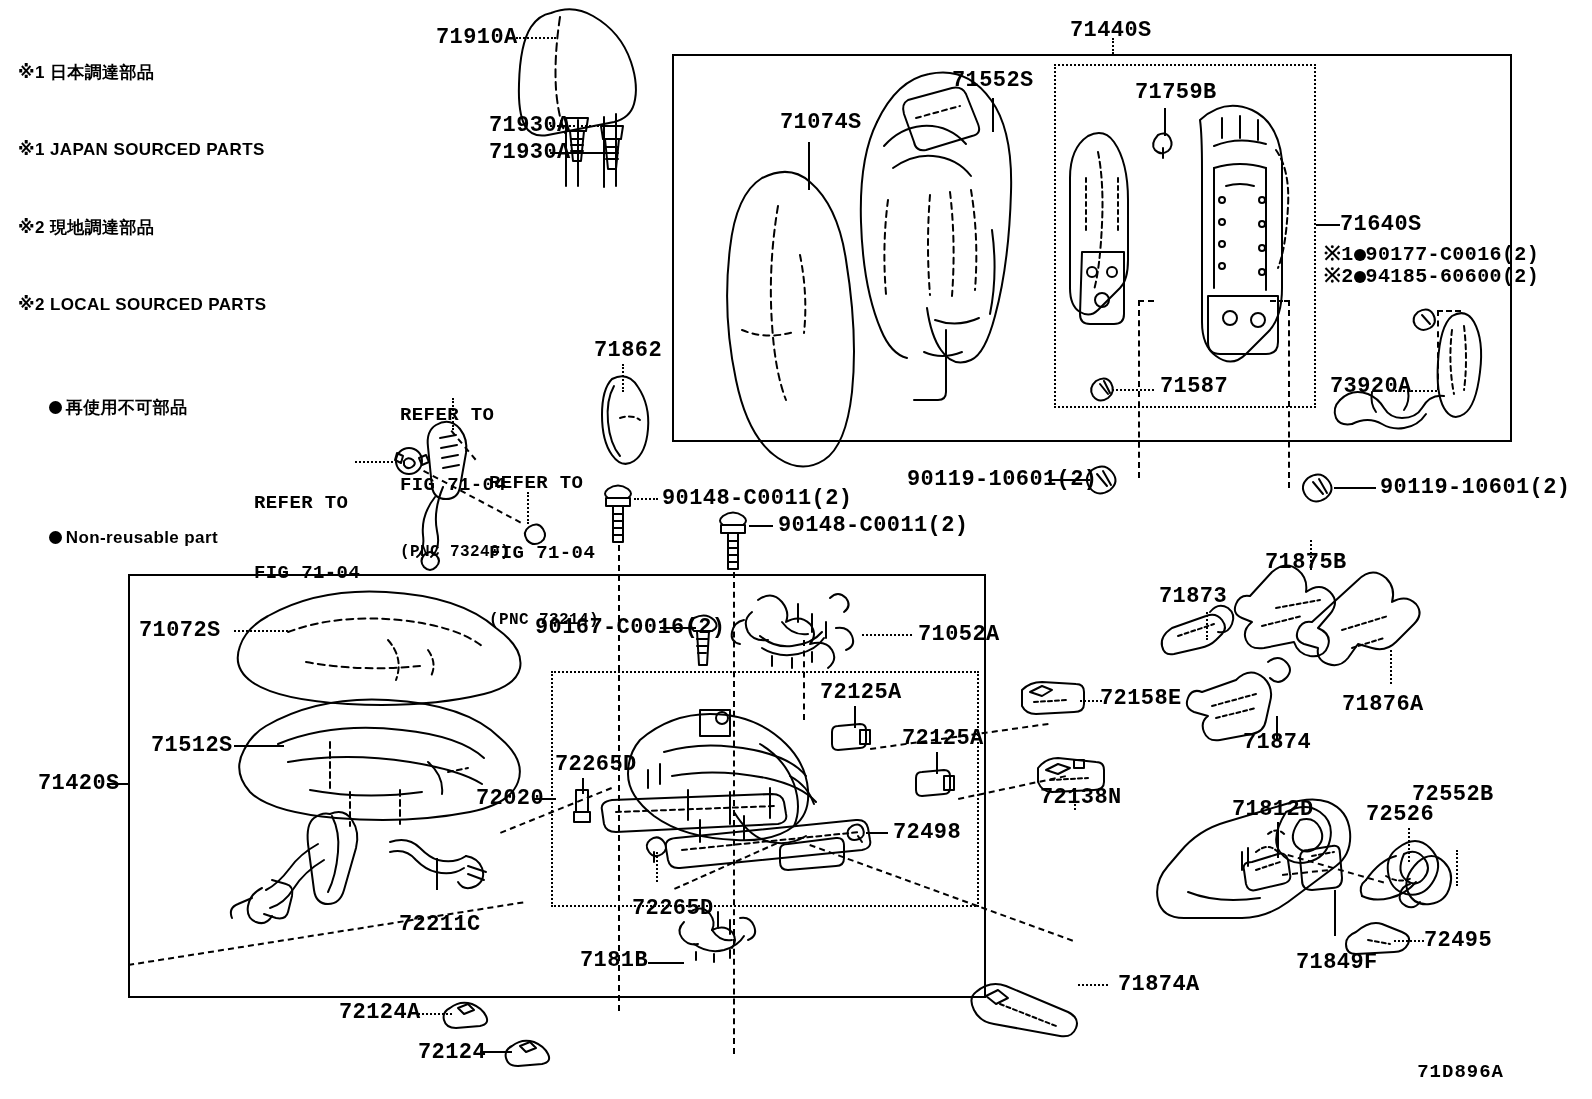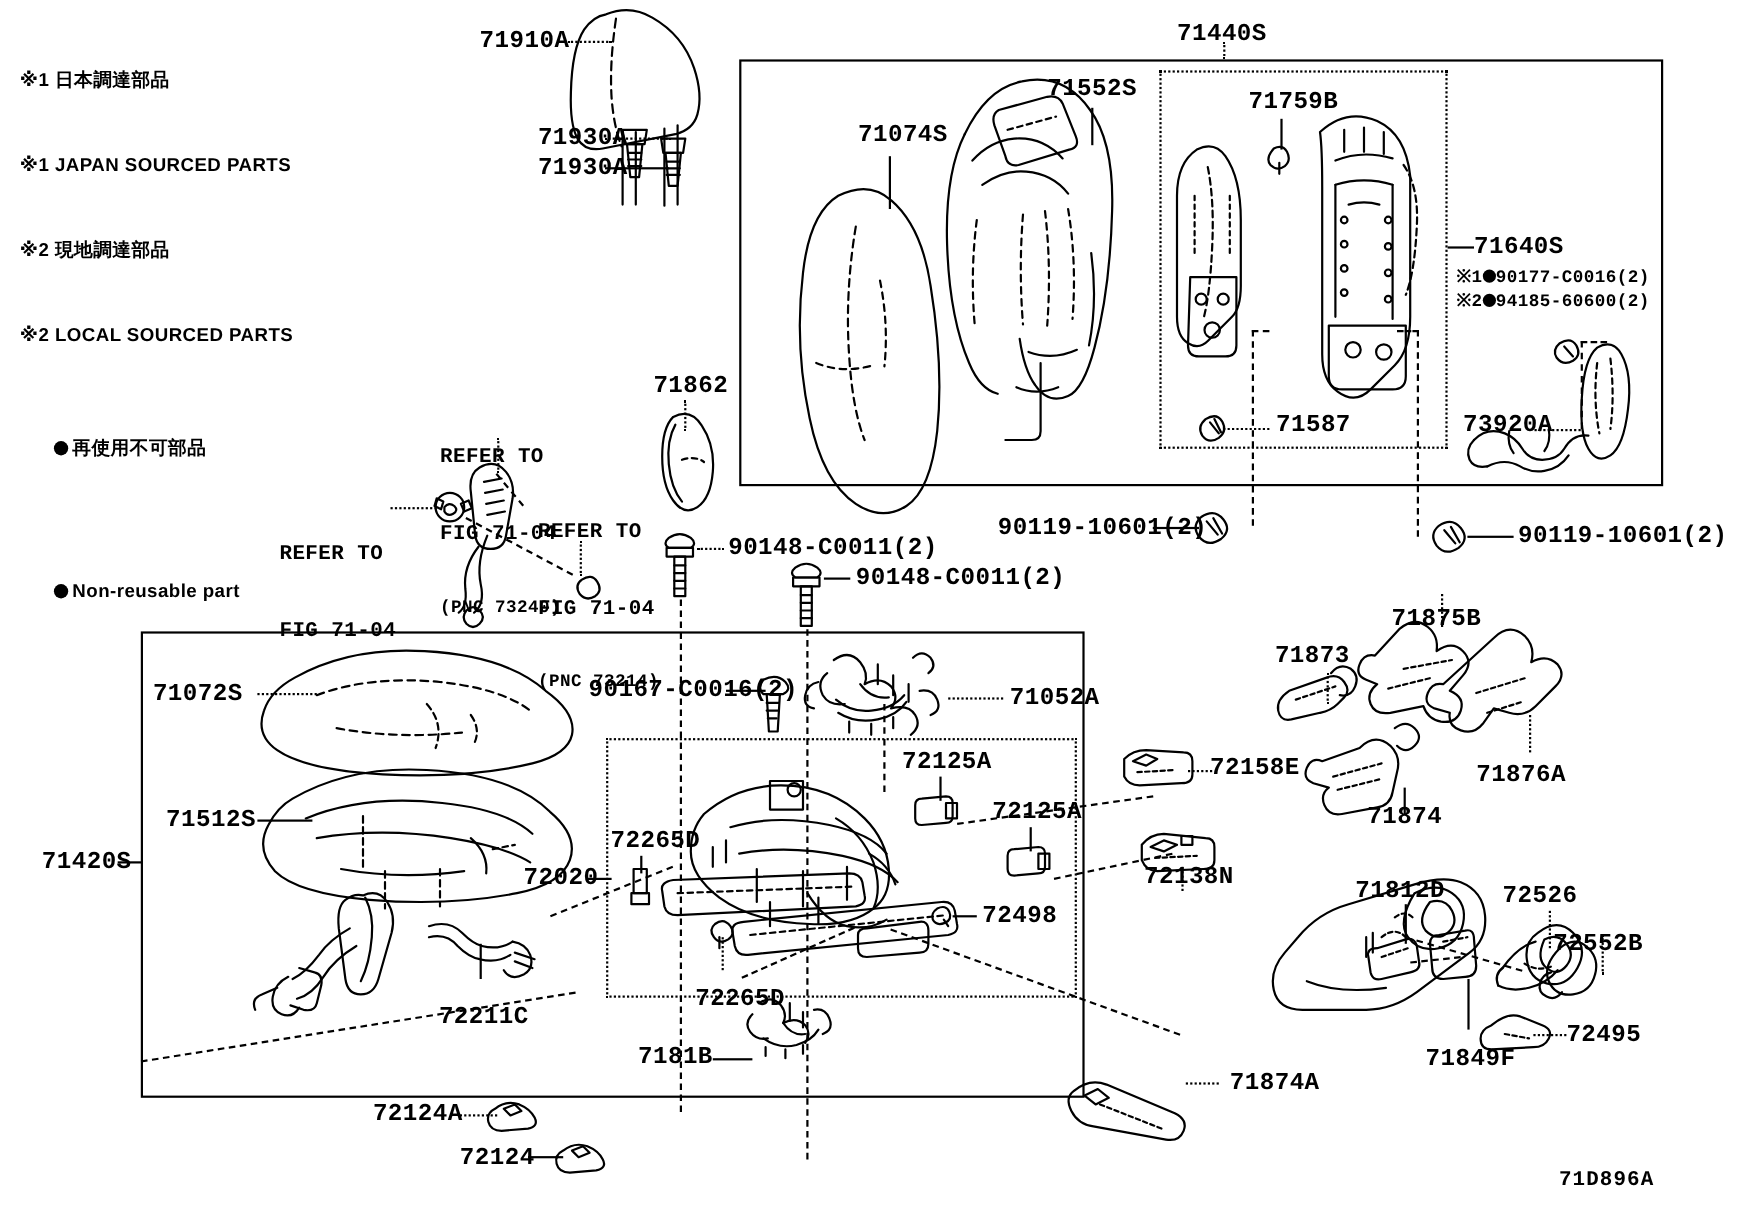--- a/index.html
+++ b/index.html
@@ -6,21 +6,21 @@
   html,body{margin:0;padding:0;background:#ffffff;}
   body{width:1592px;height:1099px;overflow:hidden;
        font-family:"Liberation Serif","DejaVu Serif",serif;color:#000;}
   #stage{position:relative;width:1592px;height:1099px;background:#fff;}
 
   
   .lbl{position:absolute;white-space:pre;font-weight:bold;
        font-family:Liberation Mono, monospace;
        letter-spacing:0.4px;line-height:1.15;}
   .pn{font-size:22px;}            
-  .pn-sm{font-size:16px;}
+  .pn-sm{font-size:20px;}
   .refer{font-size:19px;font-weight:bold;line-height:1.22;}
   .refer .pnc{font-size:16px;}
   .legend{font-size:17px;line-height:1.52;font-weight:bold;
           font-family:"Liberation Sans","DejaVu Sans",sans-serif;}
   .figcode{font-size:19px;font-weight:bold;letter-spacing:1px;}
 
   
   .box{position:absolute;box-sizing:border-box;}
   .box.solid{border:2px solid #000;}
   .box.dotted{border:2px dotted #000;}
@@ -500,19 +500,19 @@
   <div class="lbl pn" style="left:418px;top:1040px;">72124</div>
 
   <div class="lbl pn" style="left:1159px;top:584px;">71873</div>
   <div class="lbl pn" style="left:1265px;top:512px;margin-top:38px;">71875B</div>
   <div class="lbl pn" style="left:1243px;top:730px;">71874</div>
   <div class="lbl pn" style="left:1342px;top:692px;">71876A</div>
   <div class="lbl pn" style="left:1118px;top:972px;">71874A</div>
 
   <div class="lbl pn" style="left:1232px;top:797px;">71812D</div>
   <div class="lbl pn" style="left:1366px;top:802px;">72526</div>
-  <div class="lbl pn" style="left:1412px;top:846px;">72552B</div>
+  <div class="lbl pn" style="left:1412px;top:782px;">72552B</div>
   <div class="lbl pn" style="left:1424px;top:928px;">72495</div>
   <div class="lbl pn" style="left:1296px;top:950px;">71849F</div>
 
   <div class="lbl figcode" style="left:1504px;top:1062px;transform:translateX(-100%);">71D896A</div>
 
 </div>
 
 </body></html>

